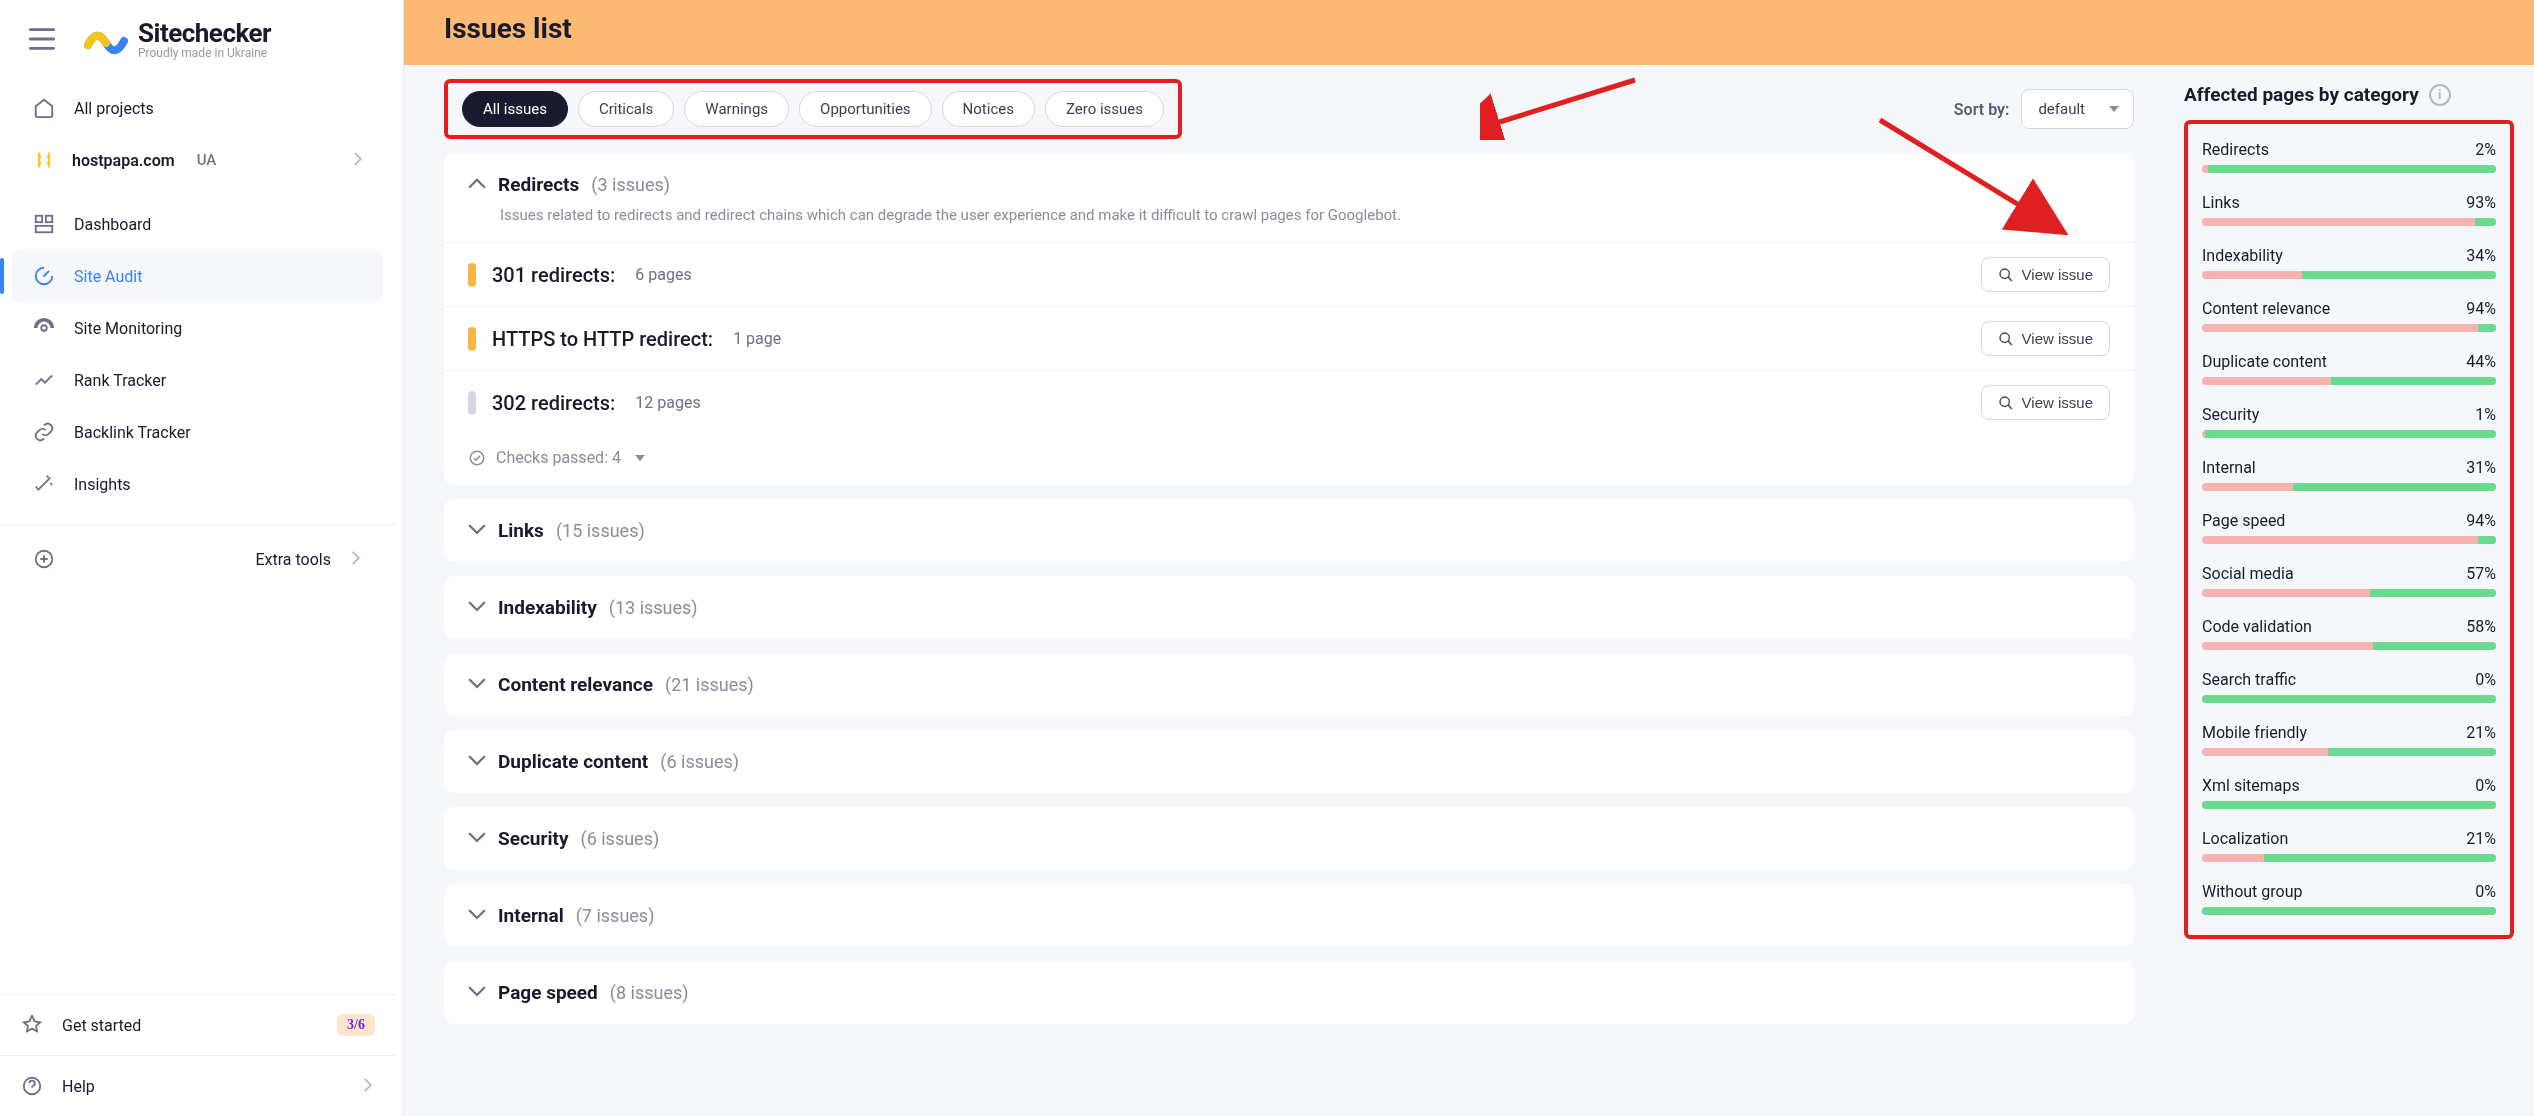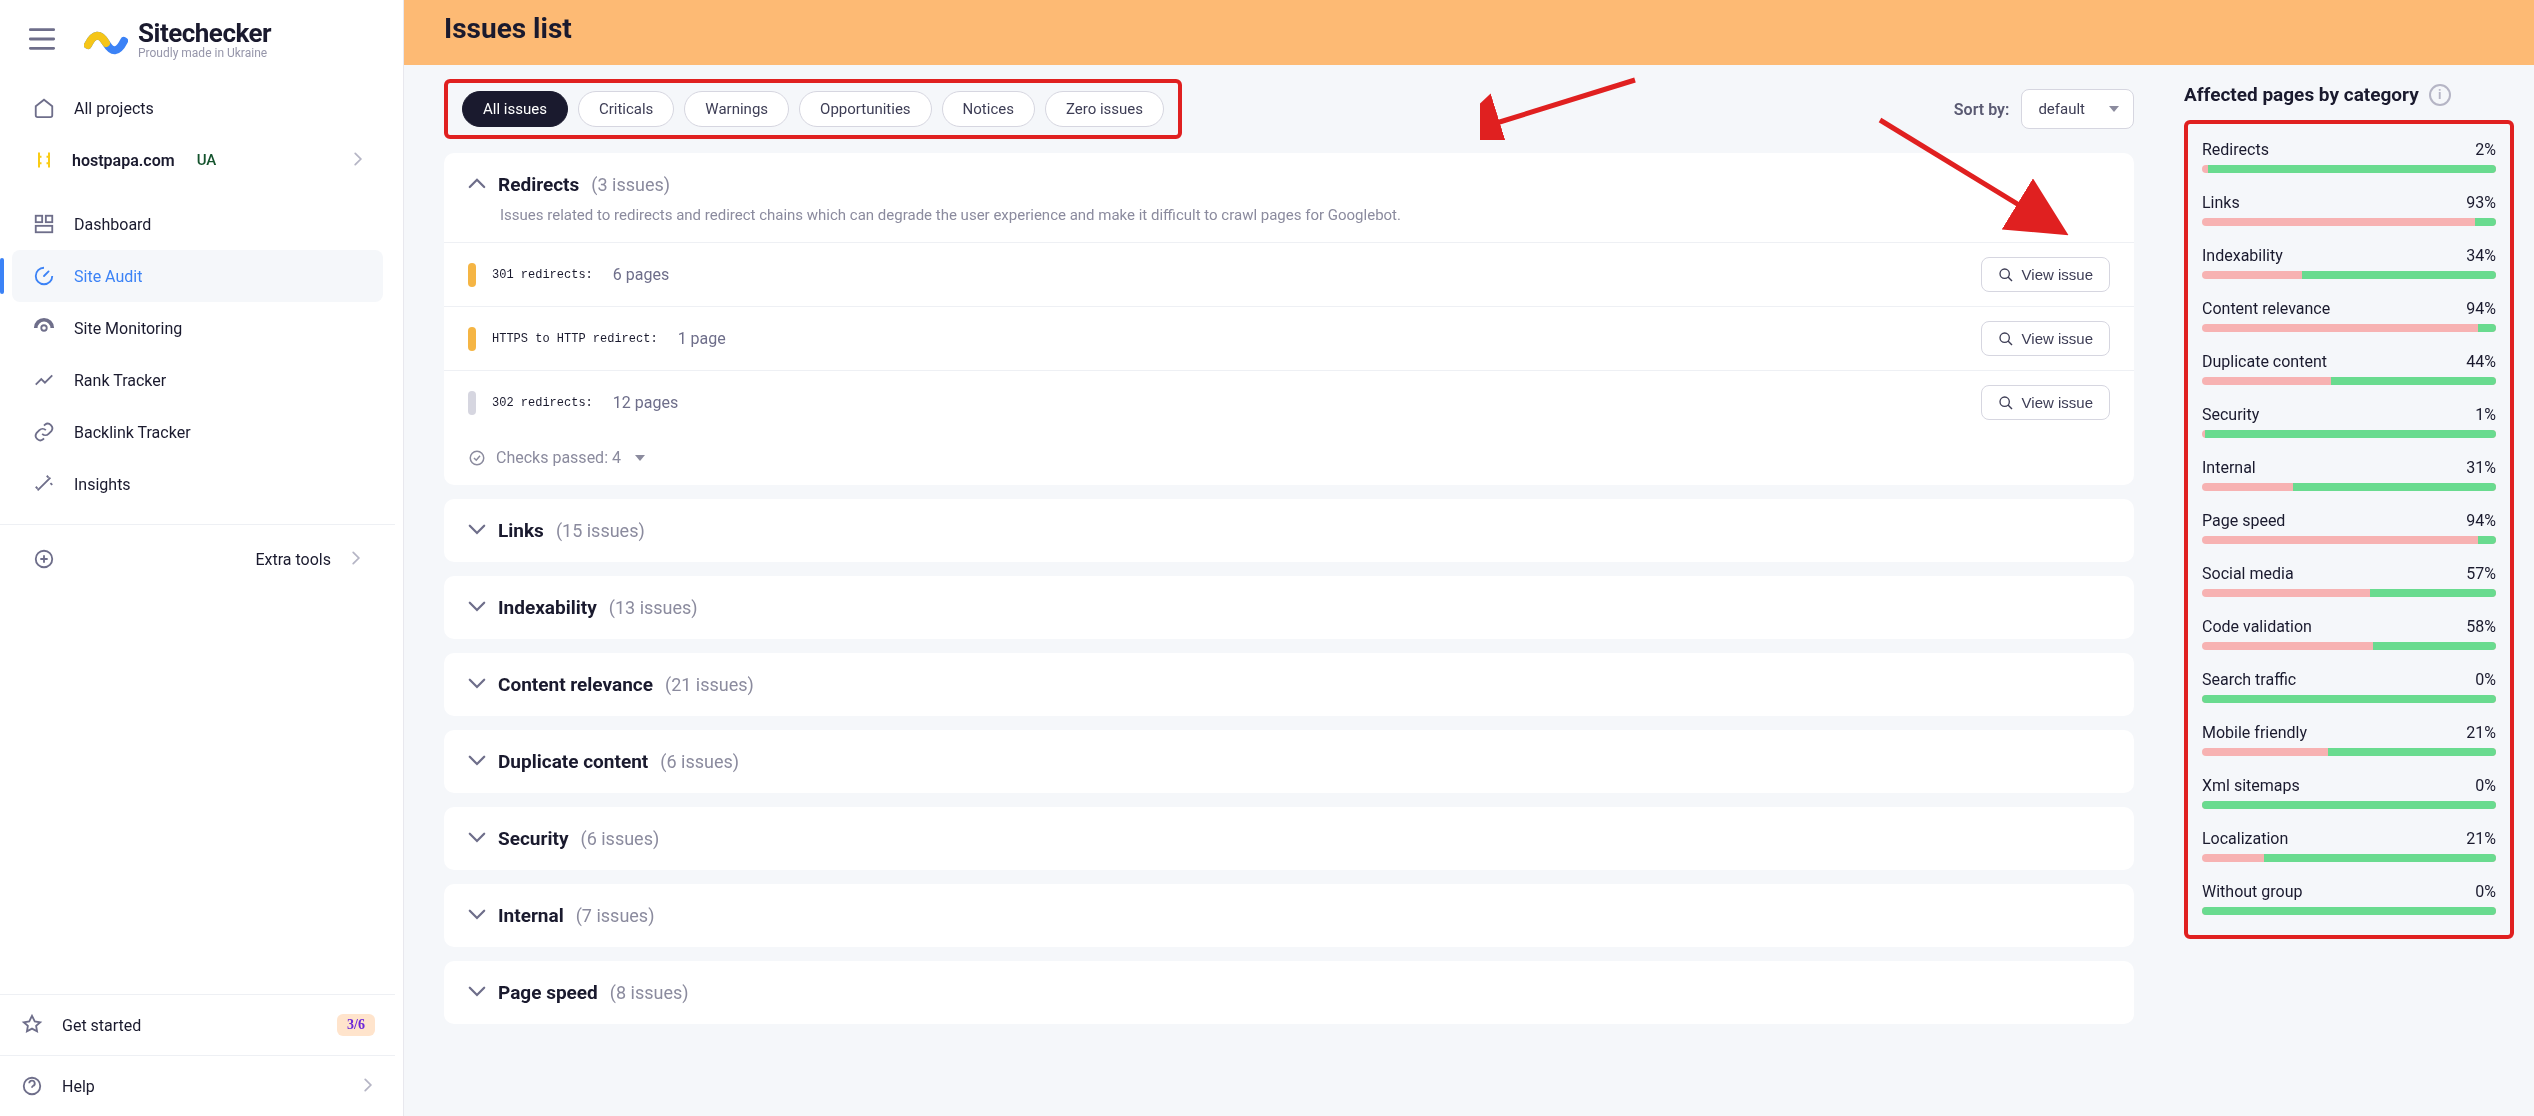--- a/index.html
+++ b/index.html
@@ -85,21 +85,21 @@
   .nav-item .label { flex: 1; }
   .nav-item .chevron { color: #b5b5c5; }
   .nav-item .chevron svg { width:14px; height:14px; }
   .project-row {
     display:flex; align-items:center; gap:16px;
     padding: 14px 20px;
     cursor:pointer;
   }
   .project-icon { color:#facc15; }
   .project-name { font-weight:600; color:#1a1a2e; font-size:16px;}
-  .project-tag { color:#14532d; font-size:15px; margin-left:6px; font-weight:500; }
+  .project-tag { color:#737373; font-size:15px; margin-left:6px; font-weight:500; }
   .project-row .chevron { margin-left:auto; color:#b5b5c5; }
 
   .sidebar-spacer { flex:1; }
 
   .sidebar-bottom .nav-item { border-top: 1px solid #eef0f4; border-radius:0; padding:18px 20px;}
   .badge {
     background: #ffe4cc;
     color: #6d28d9;
     font-size: 14px;
     padding: 3px 10px;
@@ -222,21 +222,21 @@
     gap:16px;
     padding: 14px 24px 14px 24px;
     border-top:1px solid #eef0f4;
   }
   .sev-dot {
     width: 8px; height: 24px;
     border-radius: 4px;
     background:#f5b544;
   }
   .sev-dot.grey { background:#d6d6e0; }
-  .issue-name { font-size:12px; color:#1a1a2e; font-weight:500;font-family:Liberation Mono, monospace; }
+  .issue-name { font-size:20px; color:#1a1a2e; font-weight:500; }
   .issue-pages { font-size:16px; color:#6e6e8a; margin-left:4px; }
   .view-issue-btn {
     margin-left:auto;
     border:1px solid #d6d6e0;
     color:#3d3d55;
     background:#fff;
     border-radius:8px;
     padding:8px 16px;
     font-size:15px;
     display:flex;

